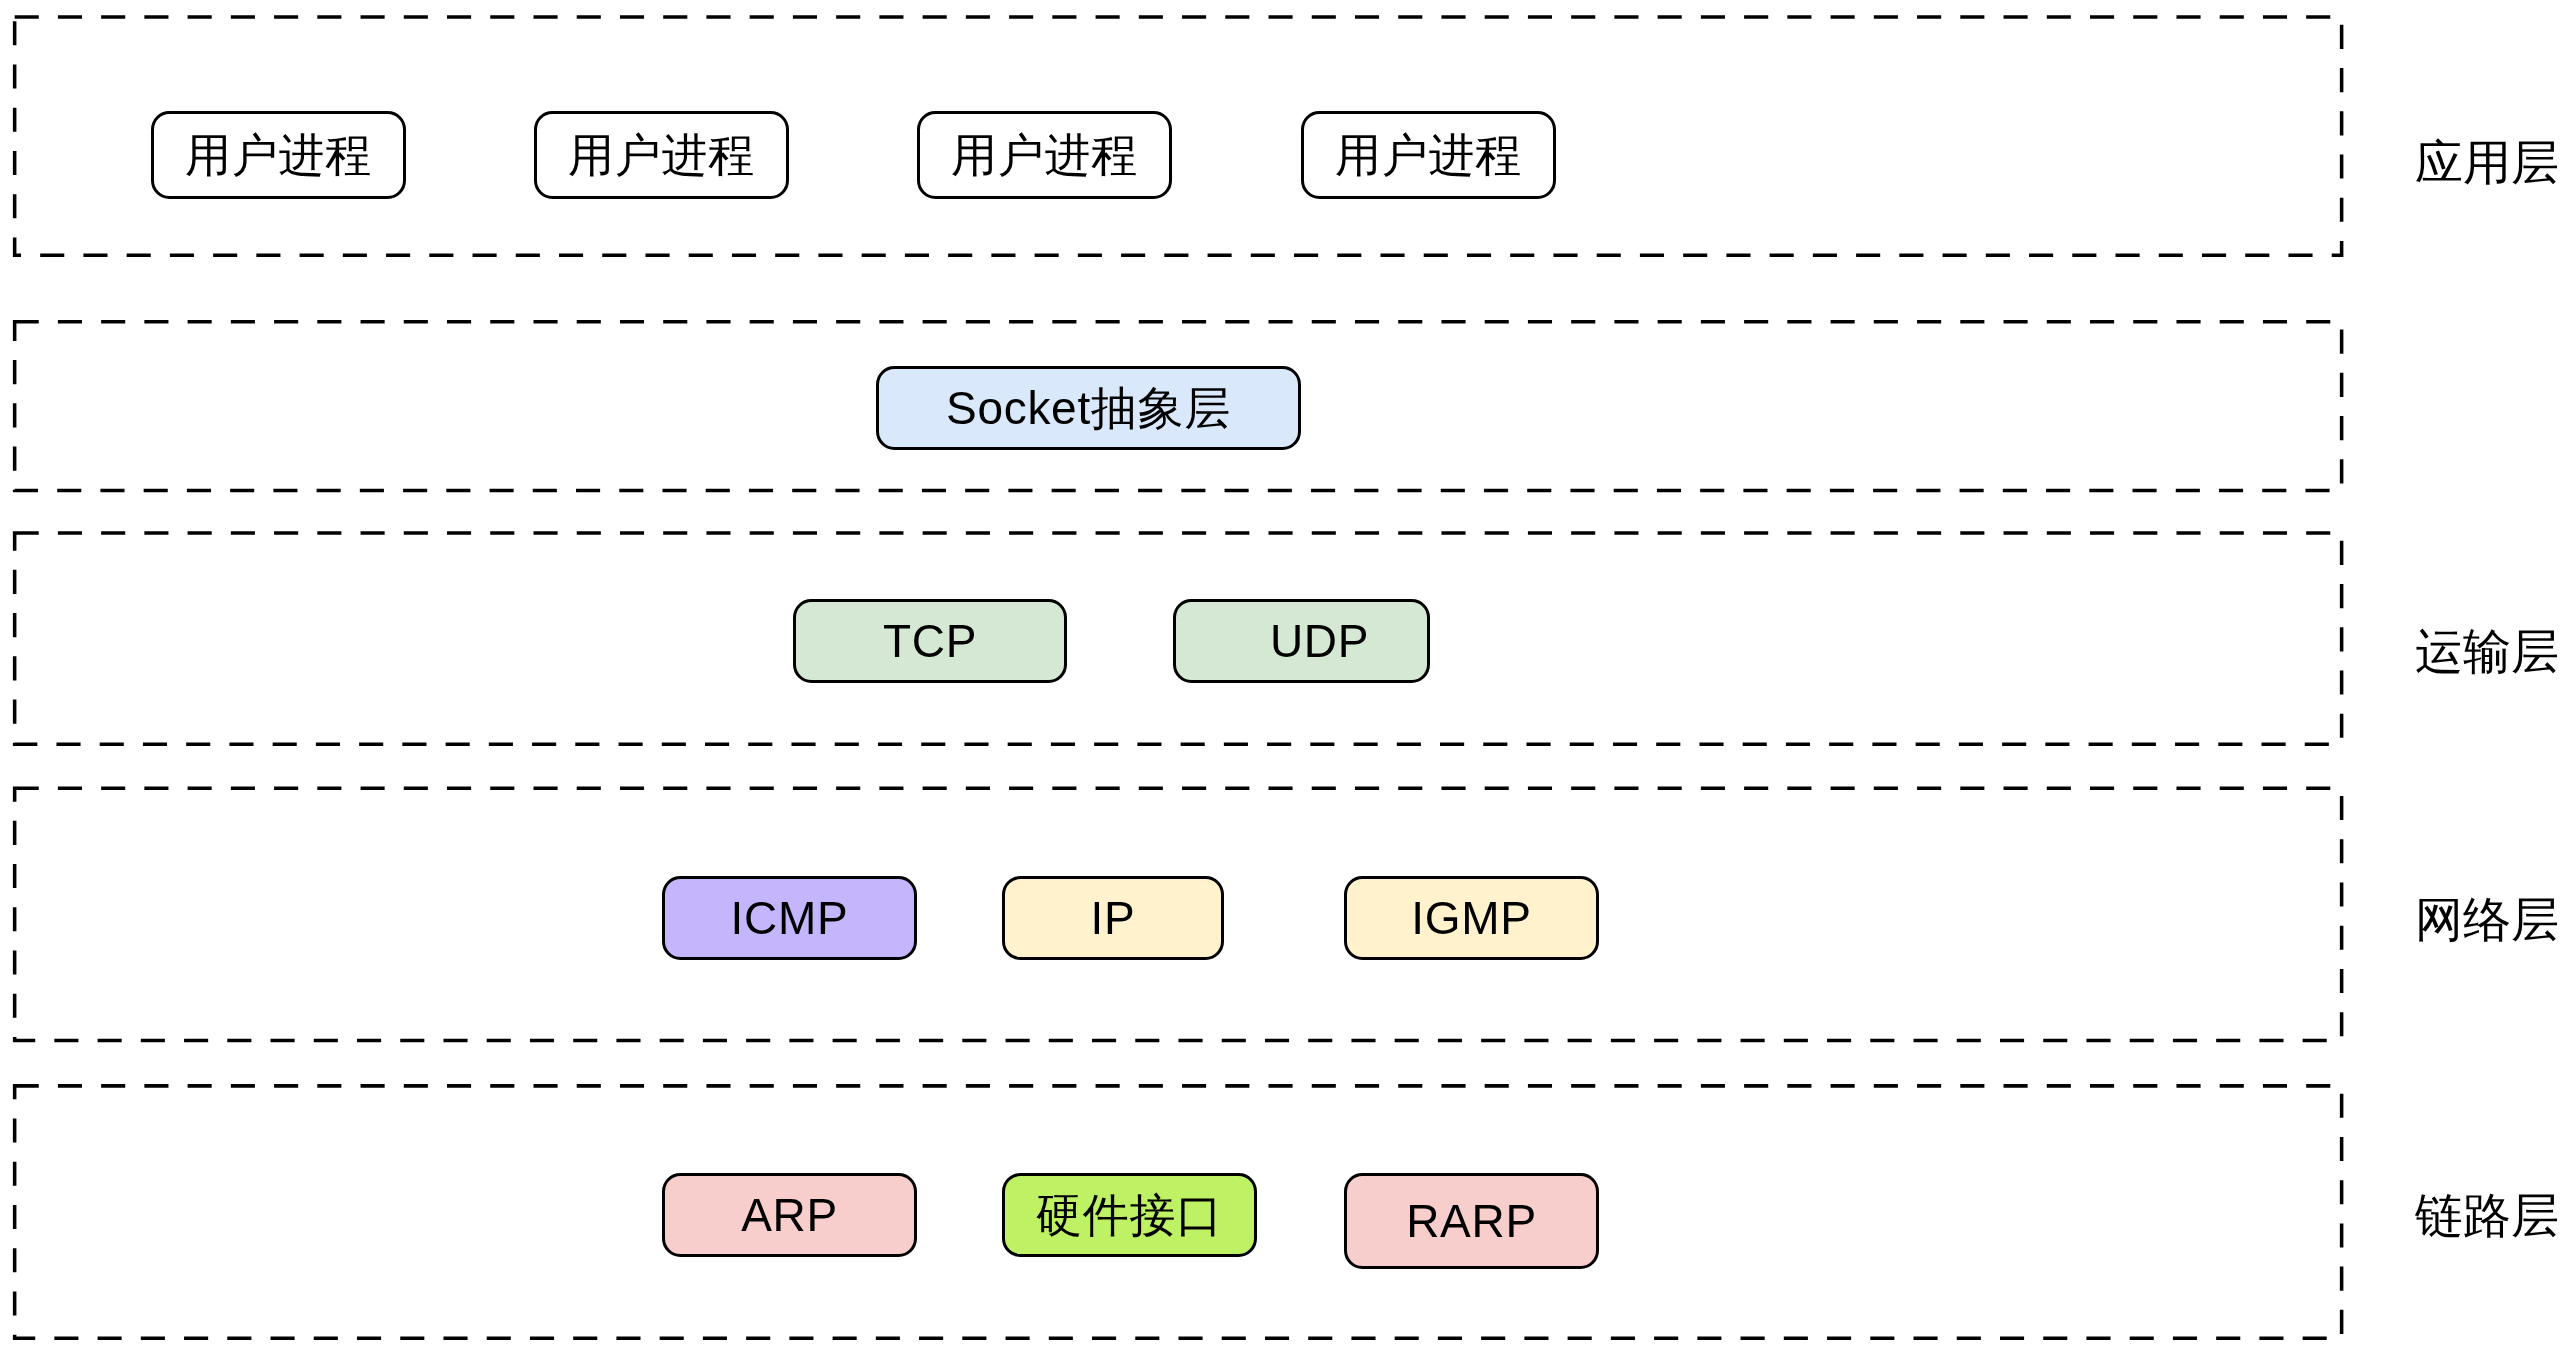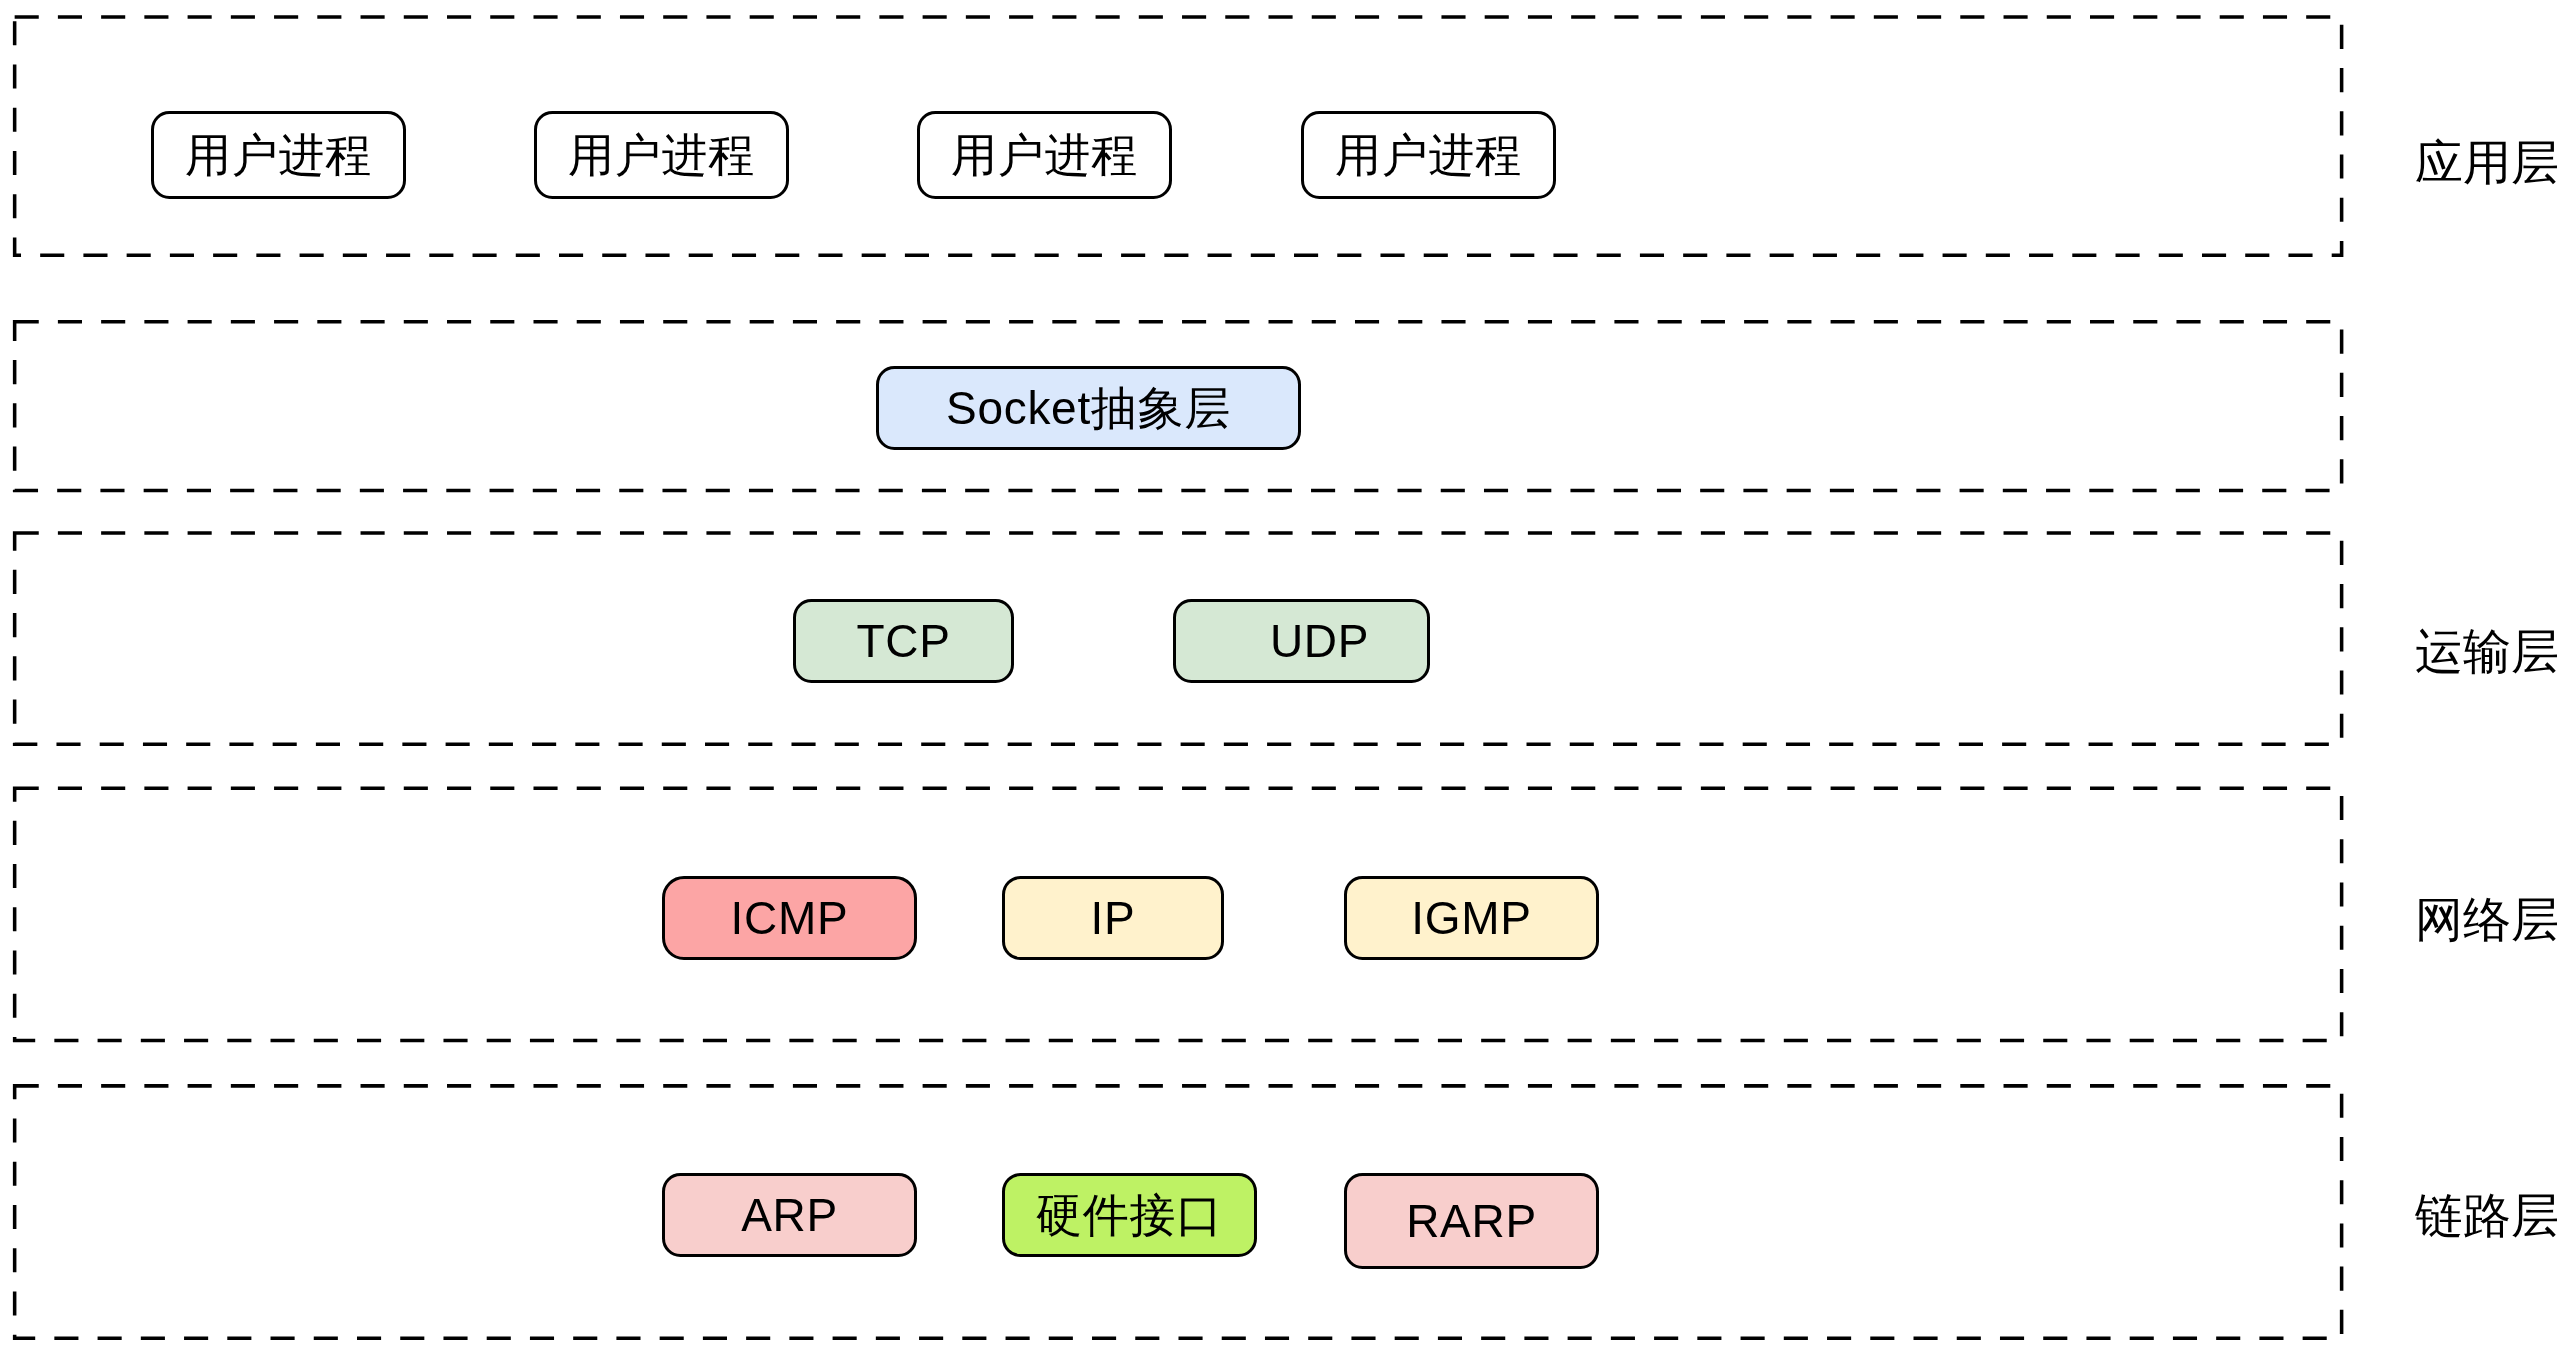--- a/index.html
+++ b/index.html
@@ -66,24 +66,24 @@
     <rect class="band" x="20" y="1532" width="3283" height="356"></rect>
   </svg>
 
   <div class="node" style="left: 151px; top: 111px; width: 255px; height: 88px; background-color: rgb(255, 255, 255);">用户进程</div>
   <div class="node" style="left: 534px; top: 111px; width: 255px; height: 88px; background-color: rgb(255, 255, 255);">用户进程</div>
   <div class="node" style="left: 917px; top: 111px; width: 255px; height: 88px; background-color: rgb(255, 255, 255);">用户进程</div>
   <div class="node" style="left: 1301px; top: 111px; width: 255px; height: 88px; background-color: rgb(255, 255, 255);">用户进程</div>
 
   <div class="node" style="left: 876px; top: 366px; width: 425px; height: 84px; background-color: rgb(218, 232, 252);">Socket抽象层</div>
 
-  <div class="node" style="left: 793px; top: 599px; width: 221px; height: 84px; background-color: rgb(213, 232, 212);">TCP</div>
+  <div class="node" style="left: 793px; top: 599px; width: 274px; height: 84px; background-color: rgb(213, 232, 212);">TCP</div>
   <div class="node" style="left: 1173px; top: 599px; width: 257px; height: 84px; background-color: rgb(213, 232, 212); padding-left: 36px;">UDP</div>
 
-  <div class="node" style="left: 662px; top: 876px; width: 255px; height: 84px; background-color: #fca5a5; border-radius: 22px;">ICMP</div>
+  <div class="node" style="left: 662px; top: 876px; width: 255px; height: 84px; background-color: #c4b5fd;">ICMP</div>
   <div class="node" style="left: 1002px; top: 876px; width: 222px; height: 84px; background-color: rgb(255, 242, 204);">IP</div>
   <div class="node" style="left: 662px; top: 1173px; width: 255px; height: 84px; background-color: rgb(248, 206, 204);">ARP</div>
 
   <div class="node" style="left: 1344px; top: 876px; width: 255px; height: 84px; background-color: rgb(255, 242, 204);">IGMP</div>
   <div class="node" style="left: 1002px; top: 1173px; width: 255px; height: 84px; background-color: #bef264;">硬件接口</div>
   <div class="node" style="left: 1344px; top: 1173px; width: 255px; height: 96px; background-color: rgb(248, 206, 204);">RARP</div>
 
   <div class="layer-label" style="left:2409px; top:139px;">应用层</div>
   <div class="layer-label" style="left:2409px; top:628px;">运输层</div>
   <div class="layer-label" style="left:2409px; top:896px;">网络层</div>

